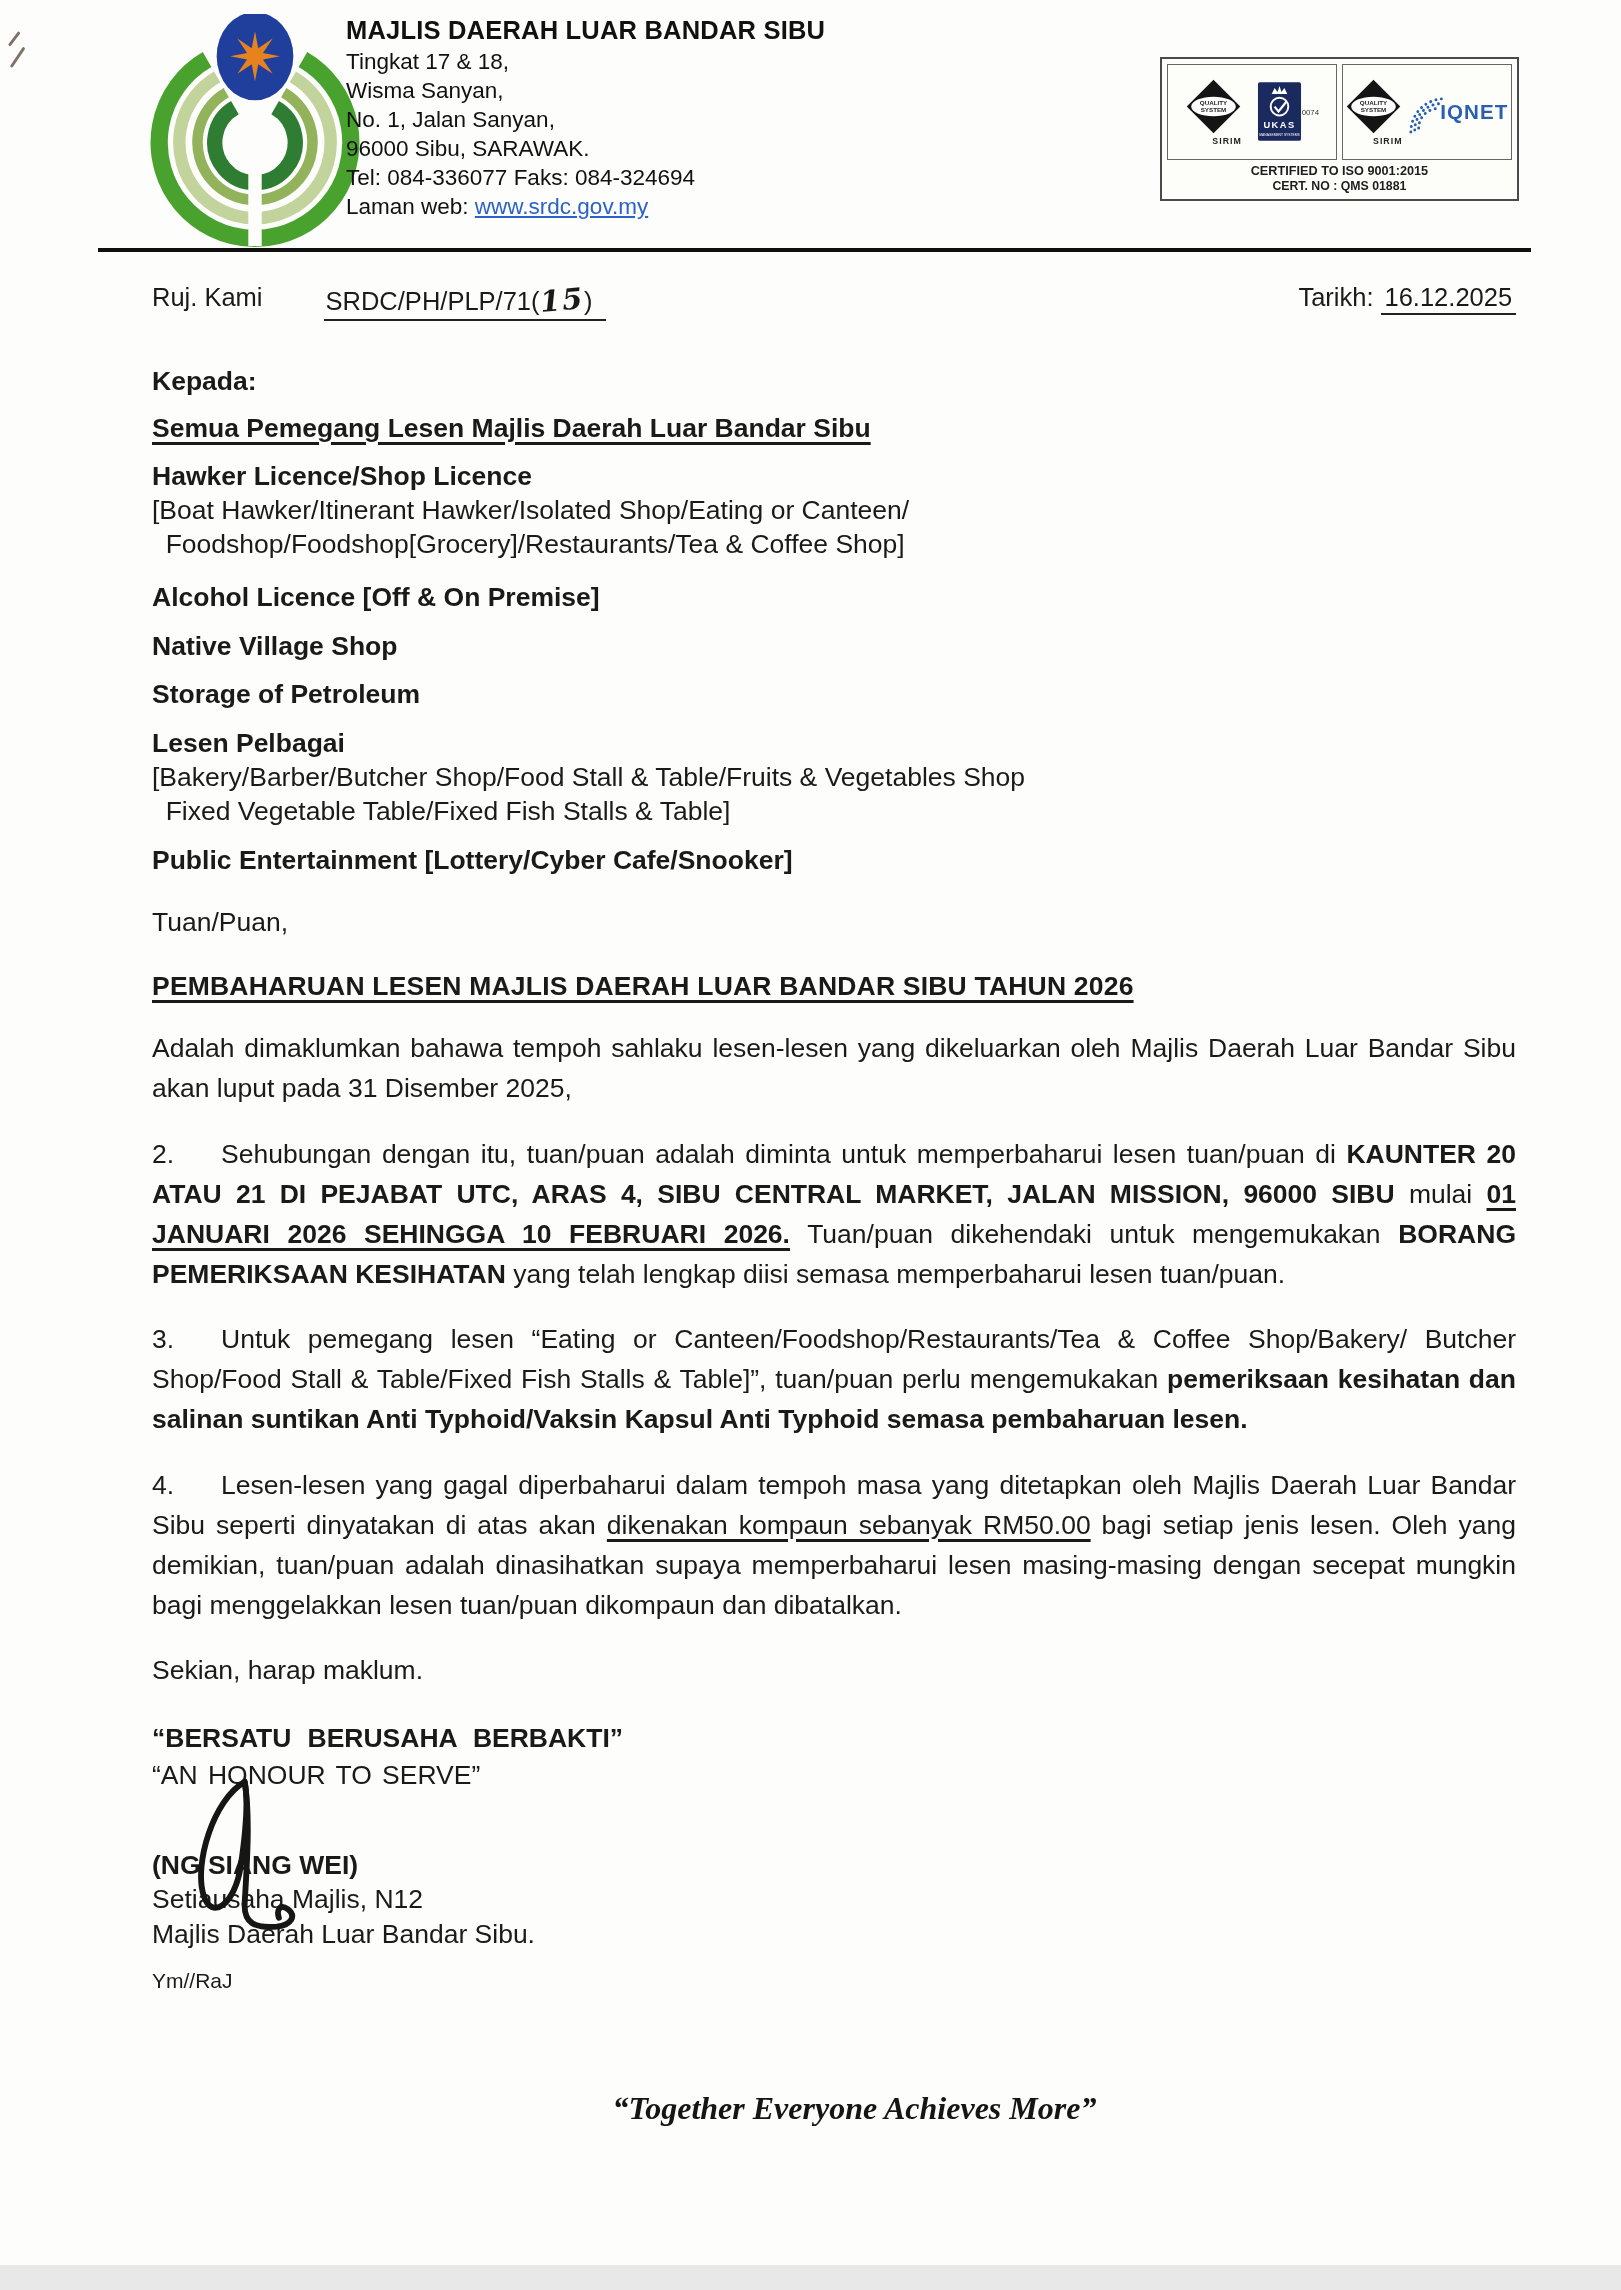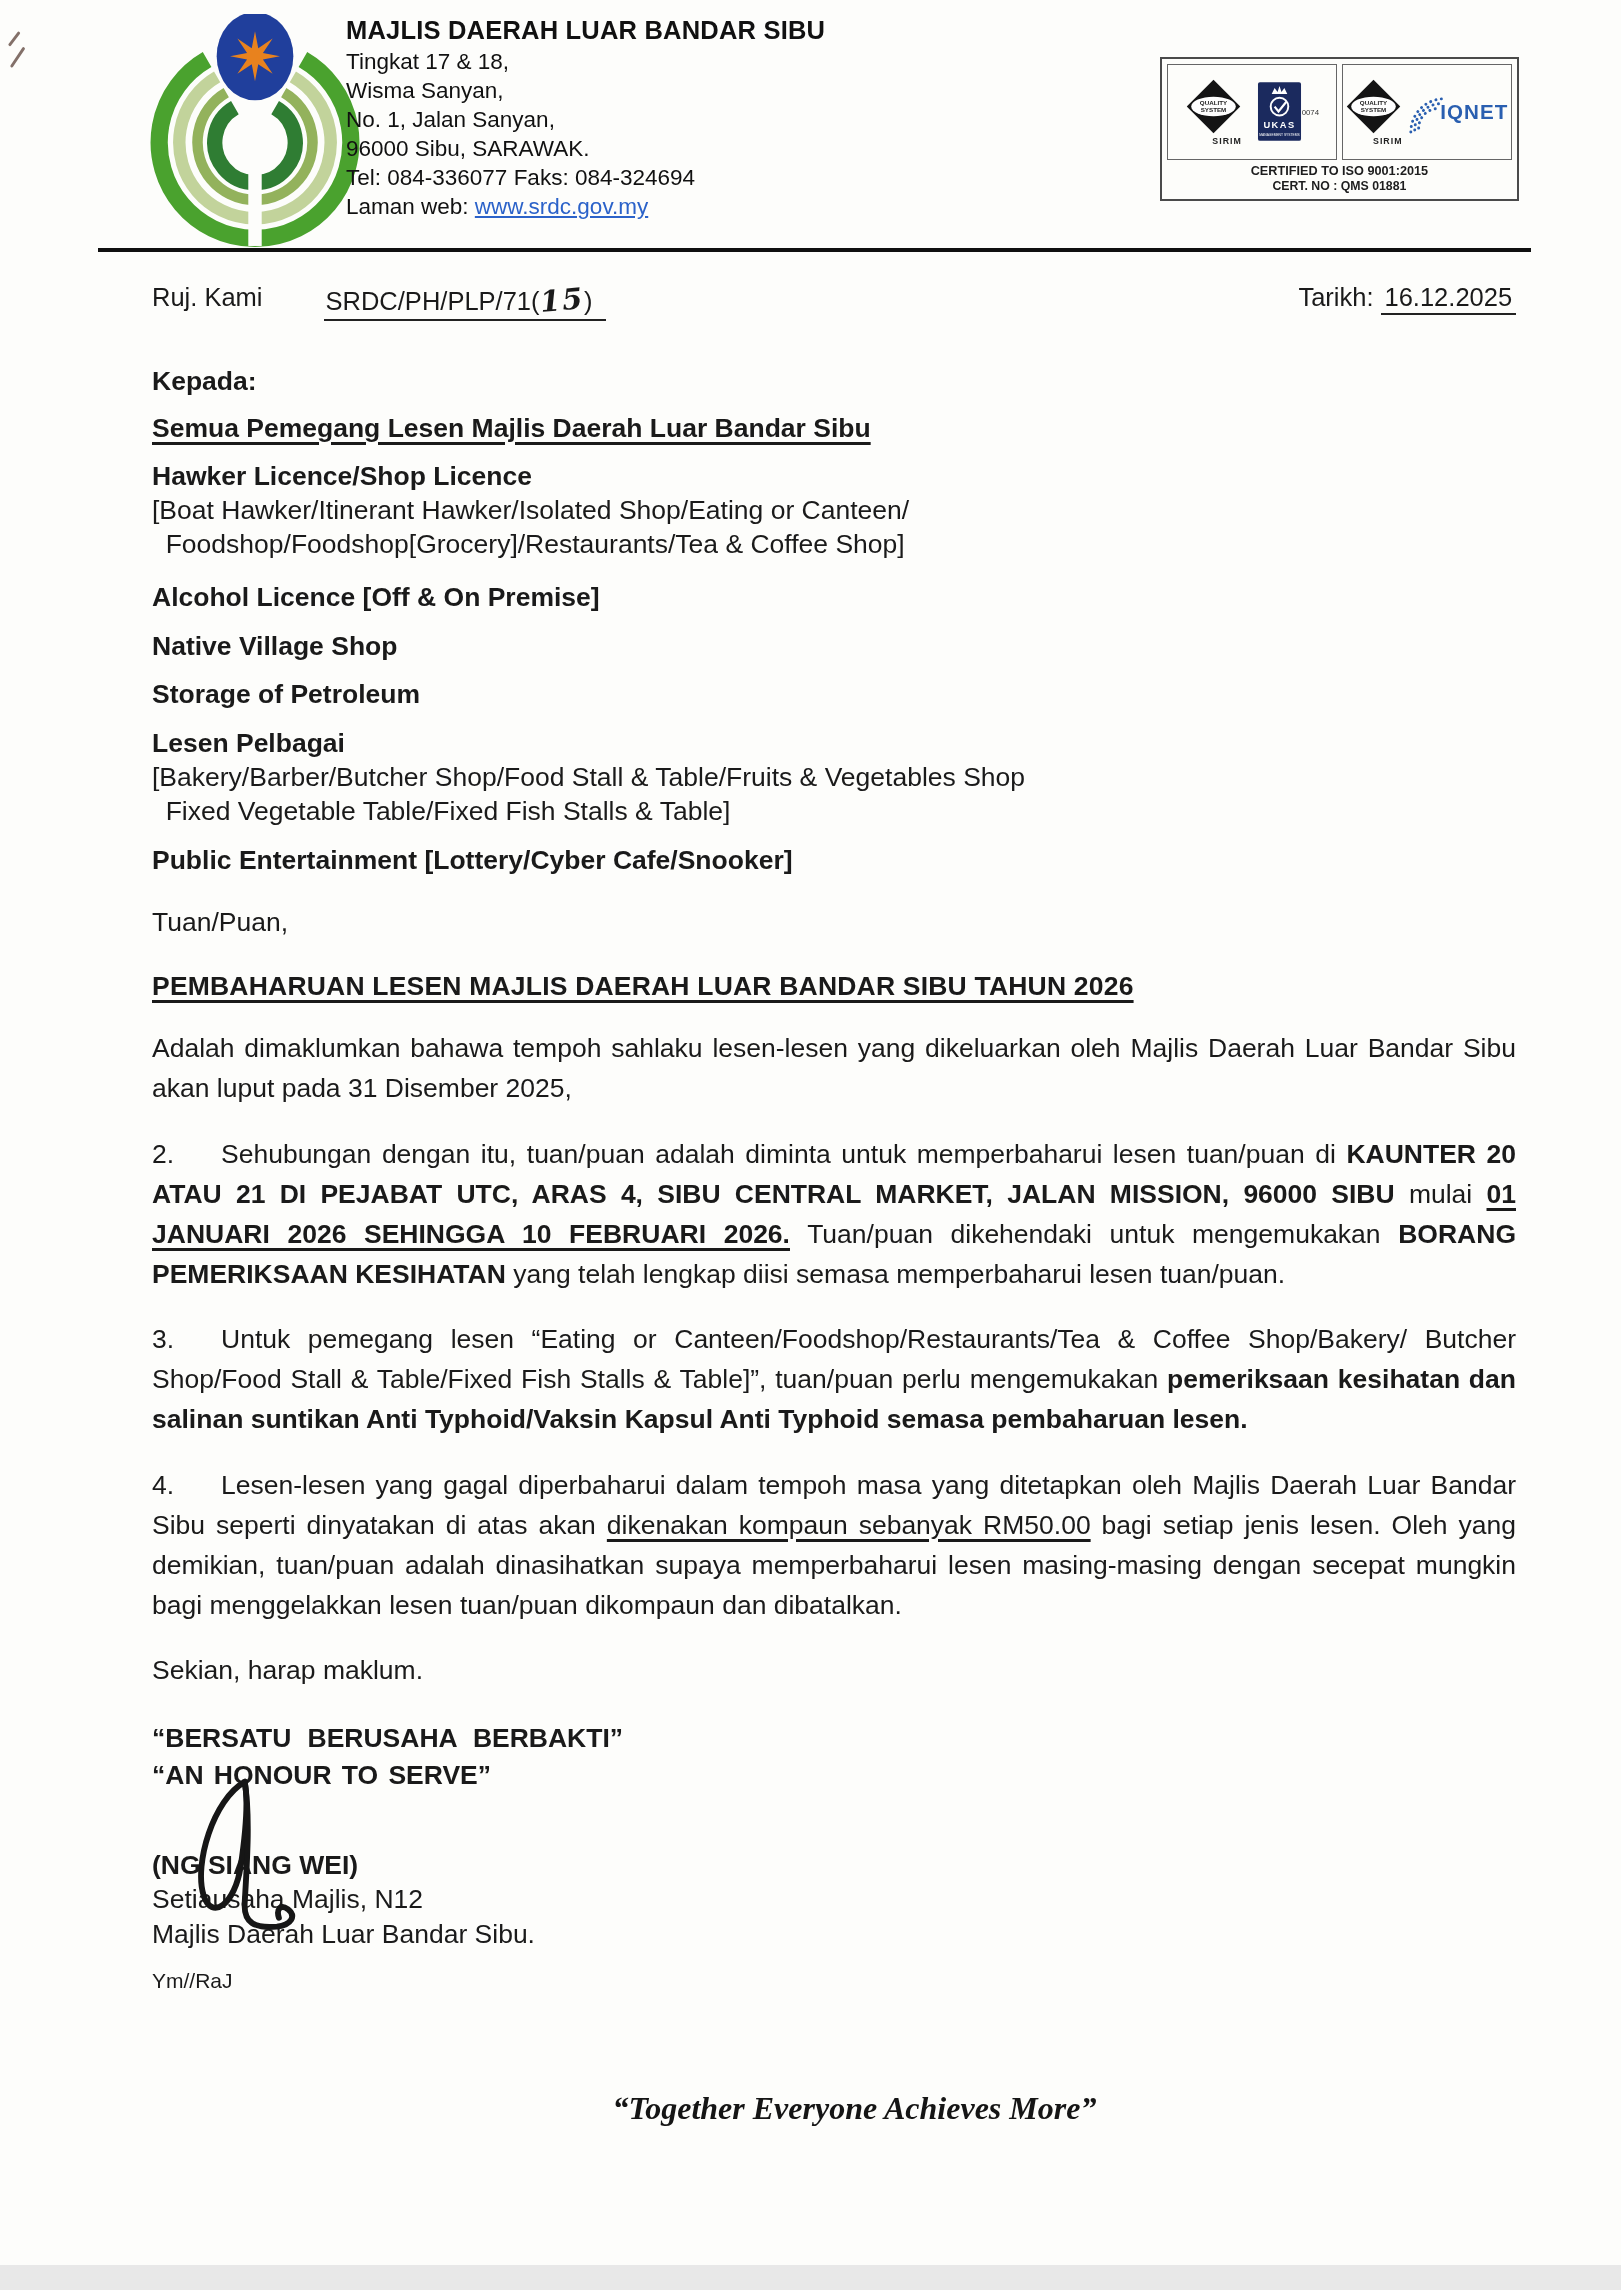--- a/index.html
+++ b/index.html
@@ -44,21 +44,21 @@
   .lic-head{margin-top:15.7px;font-weight:700;}
   .lic-head.mt{margin-top:19.6px;}
   .lic-sub{margin-top:1px;}
   .lic-sub.ind{padding-left:13.7px;}
   .salutation{margin-top:29px;}
   .subject{margin-top:31px;font-weight:700;letter-spacing:0.2px;}
   .para{margin-top:25.5px;text-align:justify;line-height:40px;}
   .pnum{display:inline-block;width:69px;}
   .sekian{margin-top:29px;}
   .motto{margin-top:33px;font-weight:700;word-spacing:8.8px;line-height:37px;}
-  .motto2{font-weight:700;word-spacing:2.9px;line-height:37px;}
+  .motto2{font-weight:400;word-spacing:2.9px;line-height:37px;}
   .sig-name{margin-top:55px;font-weight:700;}
   .sig-line{line-height:35px;}
   .initials{margin-top:11.8px;font-size:21px;}
   .signature{position:absolute;left:184px;top:1774px;pointer-events:none;}
   .slogan{
     position:absolute;left:0;top:2090px;width:1621px;text-align:center;
     font-family:"Liberation Serif",serif;font-style:italic;font-weight:700;font-size:32px;color:#151515;padding-left:44px;
   }
 </style>
 </head>

